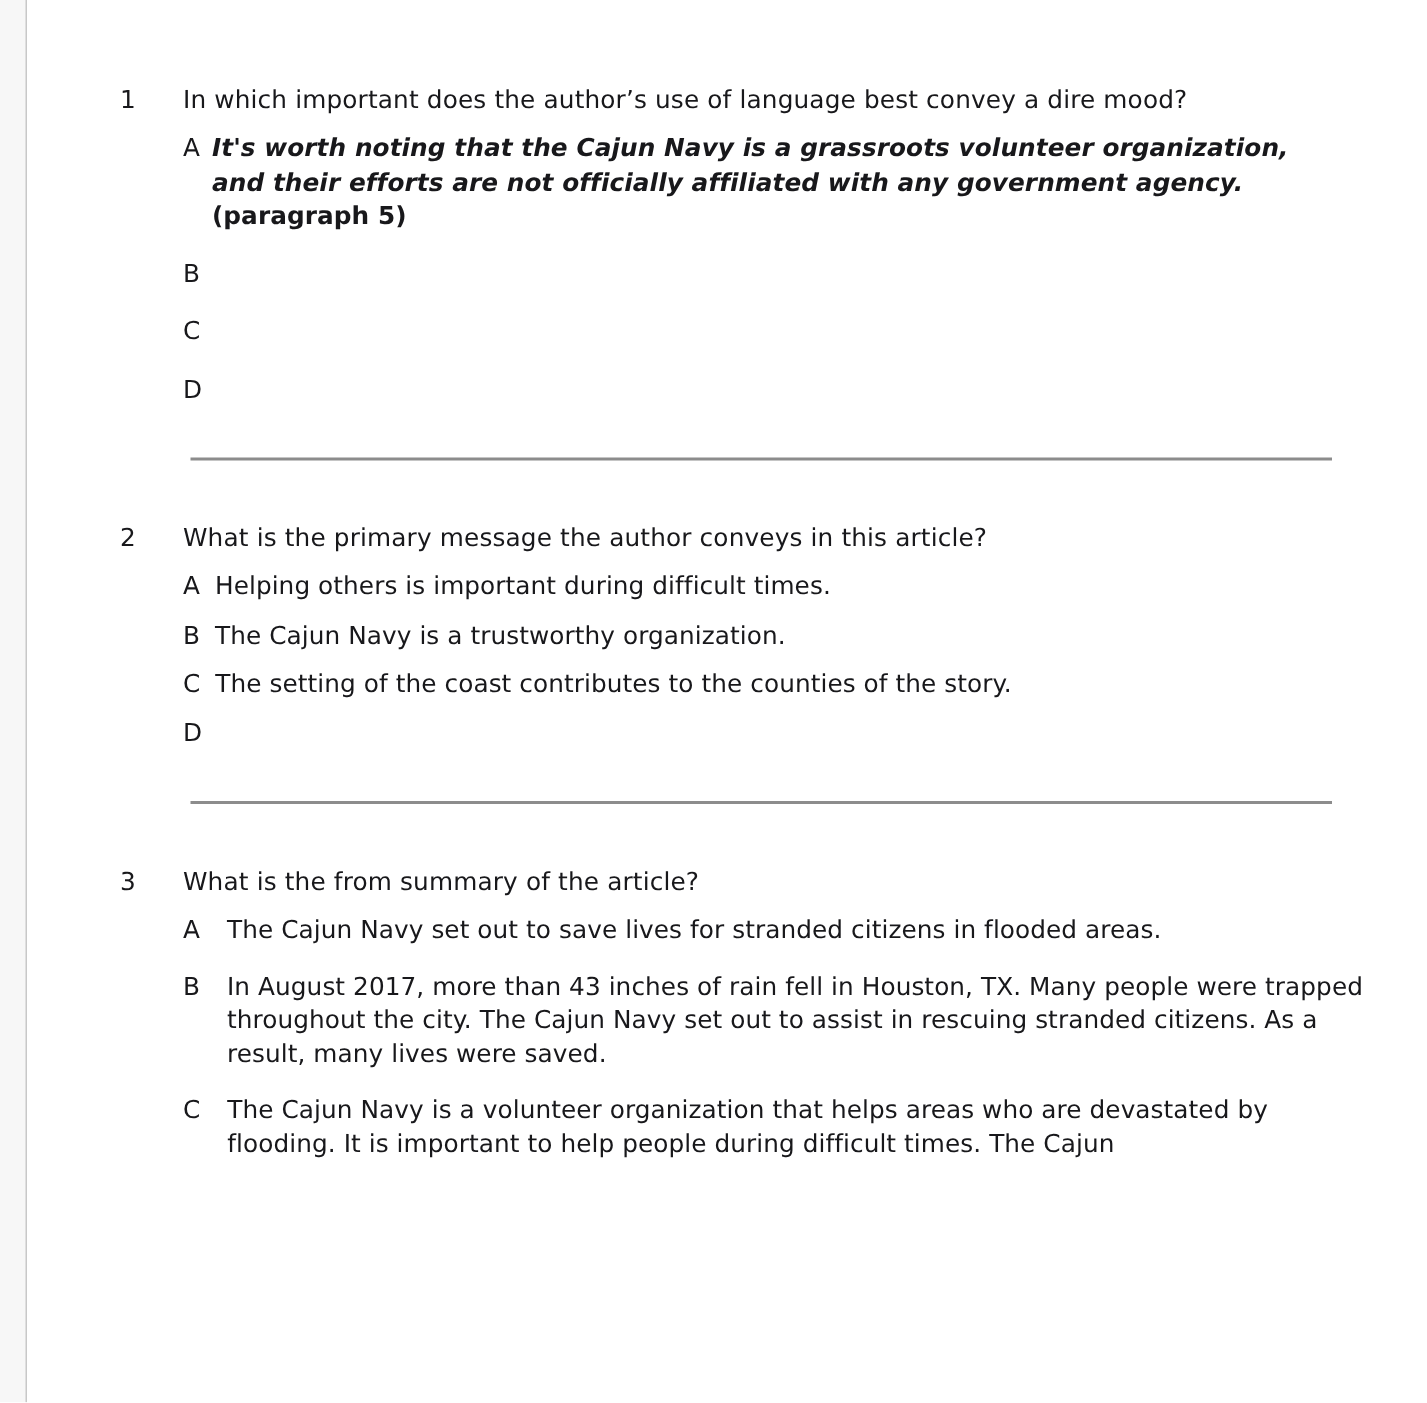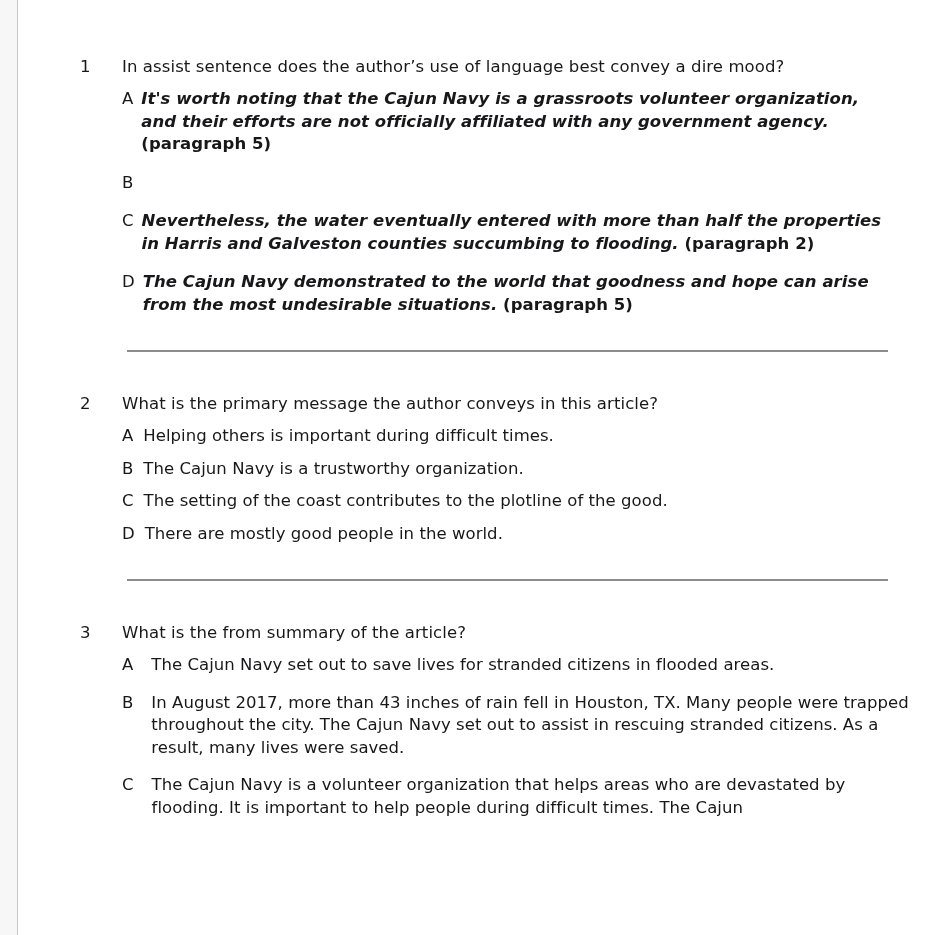--- a/index.html
+++ b/index.html
@@ -114,41 +114,39 @@
 
   <div class="gutter"></div>
 
   <div class="content">
 
     <div class="top-pad"></div>
 
     <div class="question-block q1">
       <div class="q-row">
         <div class="q-num">1</div>
-        <div class="q-stem">In assist sentence does the author’s use of language best convey a dire mood?</div>
+        <div class="q-stem">In which important does the author’s use of language best convey a dire mood?</div>
       </div>
       <div class="options">
 
         <div class="opt">
           <span class="opt-letter">A</span>
           <span class="opt-text"><span class="it">It's worth noting that the Cajun Navy is a grassroots volunteer organization, and their efforts are not officially affiliated with any government agency.</span> <span>(paragraph 5)</span></span>
         </div>
 
         <div class="opt">
           <span class="opt-letter">B</span>
         </div>
 
         <div class="opt">
           <span class="opt-letter">C</span>
-          <span class="opt-text"><span class="it">Nevertheless, the water eventually entered with more than half the properties in Harris and Galveston counties succumbing to flooding.</span> <span>(paragraph 2)</span></span>
         </div>
 
         <div class="opt">
           <span class="opt-letter">D</span>
-          <span class="opt-text"><span class="it">The Cajun Navy demonstrated to the world that goodness and hope can arise from the most undesirable situations.</span> <span>(paragraph 5)</span></span>
         </div>
 
       </div>
     </div>
 
     <div class="spacer-before-divider"></div>
     <div class="divider"></div>
     <div class="spacer-after-divider"></div>
 
     <div class="question-block q2">
@@ -163,26 +161,25 @@
           <span class="opt-text">Helping others is important during difficult times.</span>
         </div>
 
         <div class="opt">
           <span class="opt-letter">B</span>
           <span class="opt-text">The Cajun Navy is a trustworthy organization.</span>
         </div>
 
         <div class="opt">
           <span class="opt-letter">C</span>
-          <span class="opt-text">The setting of the coast contributes to the plotline of the good.</span>
+          <span class="opt-text">The setting of the coast contributes to the counties of the story.</span>
         </div>
 
         <div class="opt">
           <span class="opt-letter">D</span>
-          <span class="opt-text">There are mostly good people in the world.</span>
         </div>
 
       </div>
     </div>
 
     <div class="spacer-before-divider"></div>
     <div class="divider"></div>
     <div class="spacer-after-divider"></div>
 
     <div class="question-block q3">

